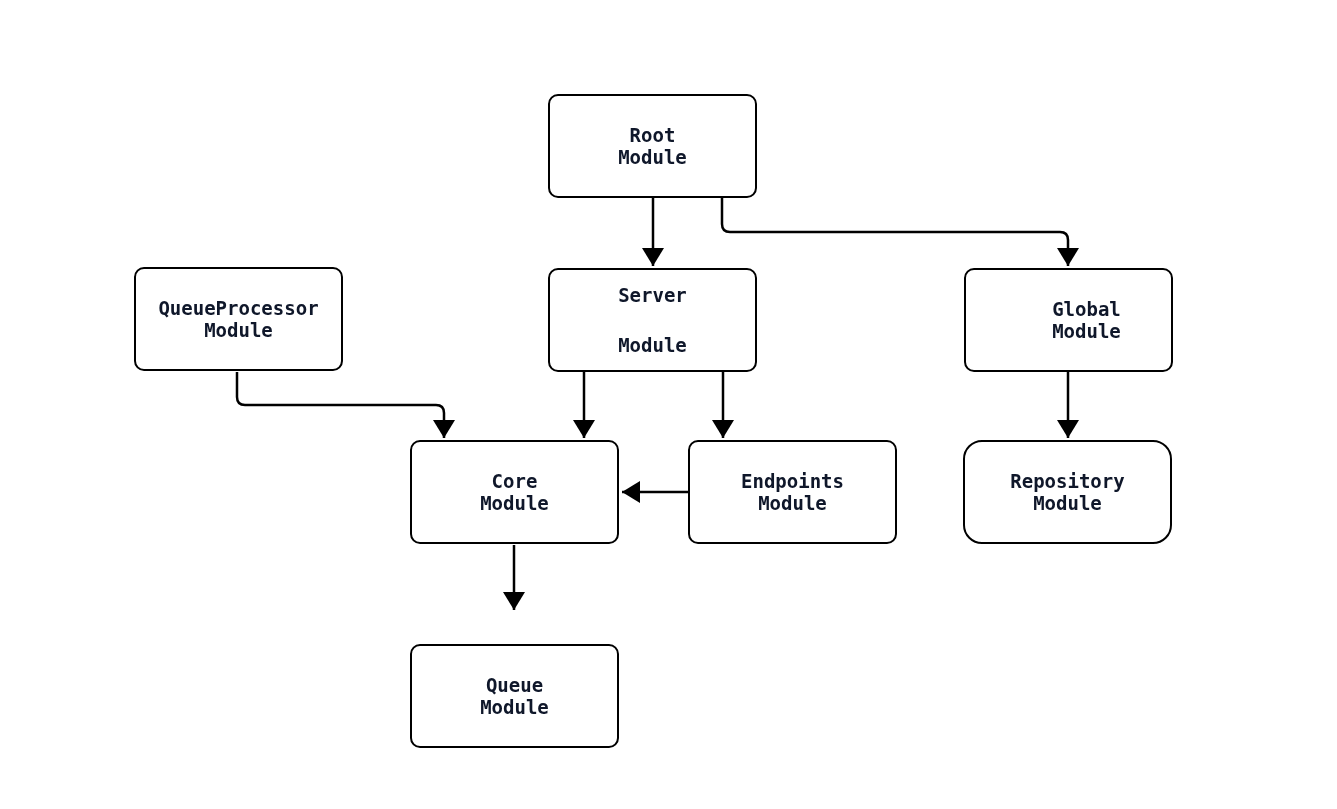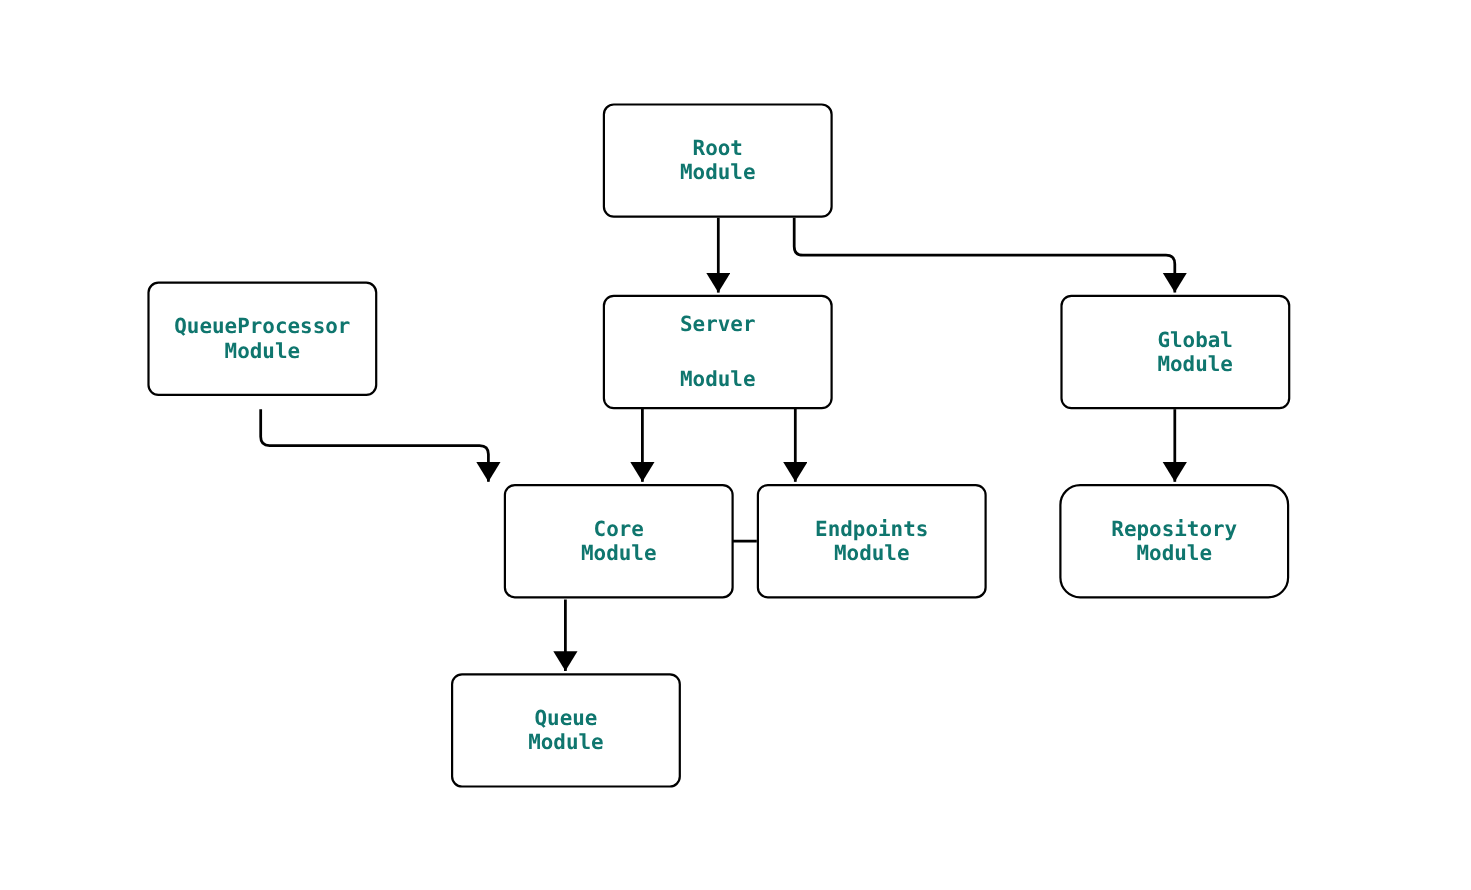--- a/index.html
+++ b/index.html
@@ -36,21 +36,21 @@
     border: 2.5px solid #000000;
     border-radius: 10px;
     display: flex;
     flex-direction: column;
     align-items: center;
     justify-content: center;
     text-align: center;
     font-weight: bold;
     font-size: 19px;
     line-height: 22px;
-    color: #0f766e;
+    color: #0f172a;
   }
   .node span {
     display: block;
     white-space: nowrap;
   }
 </style>
 </head>
 <body>
 
 <div class="canvas">
@@ -74,43 +74,43 @@
   <div class="node" style="left:548px; top:94px;">
     <span>Root</span>
     <span>Module</span>
   </div>
 
   <div class="node" style="left:548px; top:268px;gap:28px;">
     <span>Server</span>
     <span>Module</span>
   </div>
 
-  <div class="node" style="left:134px; top:256px;">
+  <div class="node" style="left:134px; top:267px;">
     <span>QueueProcessor</span>
     <span>Module</span>
   </div>
 
   <div class="node" style="left:964px; top:268px;padding-left:36px;">
     <span>Global</span>
     <span>Module</span>
   </div>
 
-  <div class="node" style="left:410px; top:440px;margin-left:48px;">
+  <div class="node" style="left:410px; top:440px;">
     <span>Core</span>
     <span>Module</span>
   </div>
 
   <div class="node" style="left:688px; top:440px;">
     <span>Endpoints</span>
     <span>Module</span>
   </div>
 
   <div class="node" style="left:963px; top:440px;border-radius:19px;">
     <span>Repository</span>
     <span>Module</span>
   </div>
 
-  <div class="node" style="left:410px; top:612px;">
+  <div class="node" style="left:410px; top:644px;">
     <span>Queue</span>
     <span>Module</span>
   </div>
 
 </div>
 
 </body></html>

